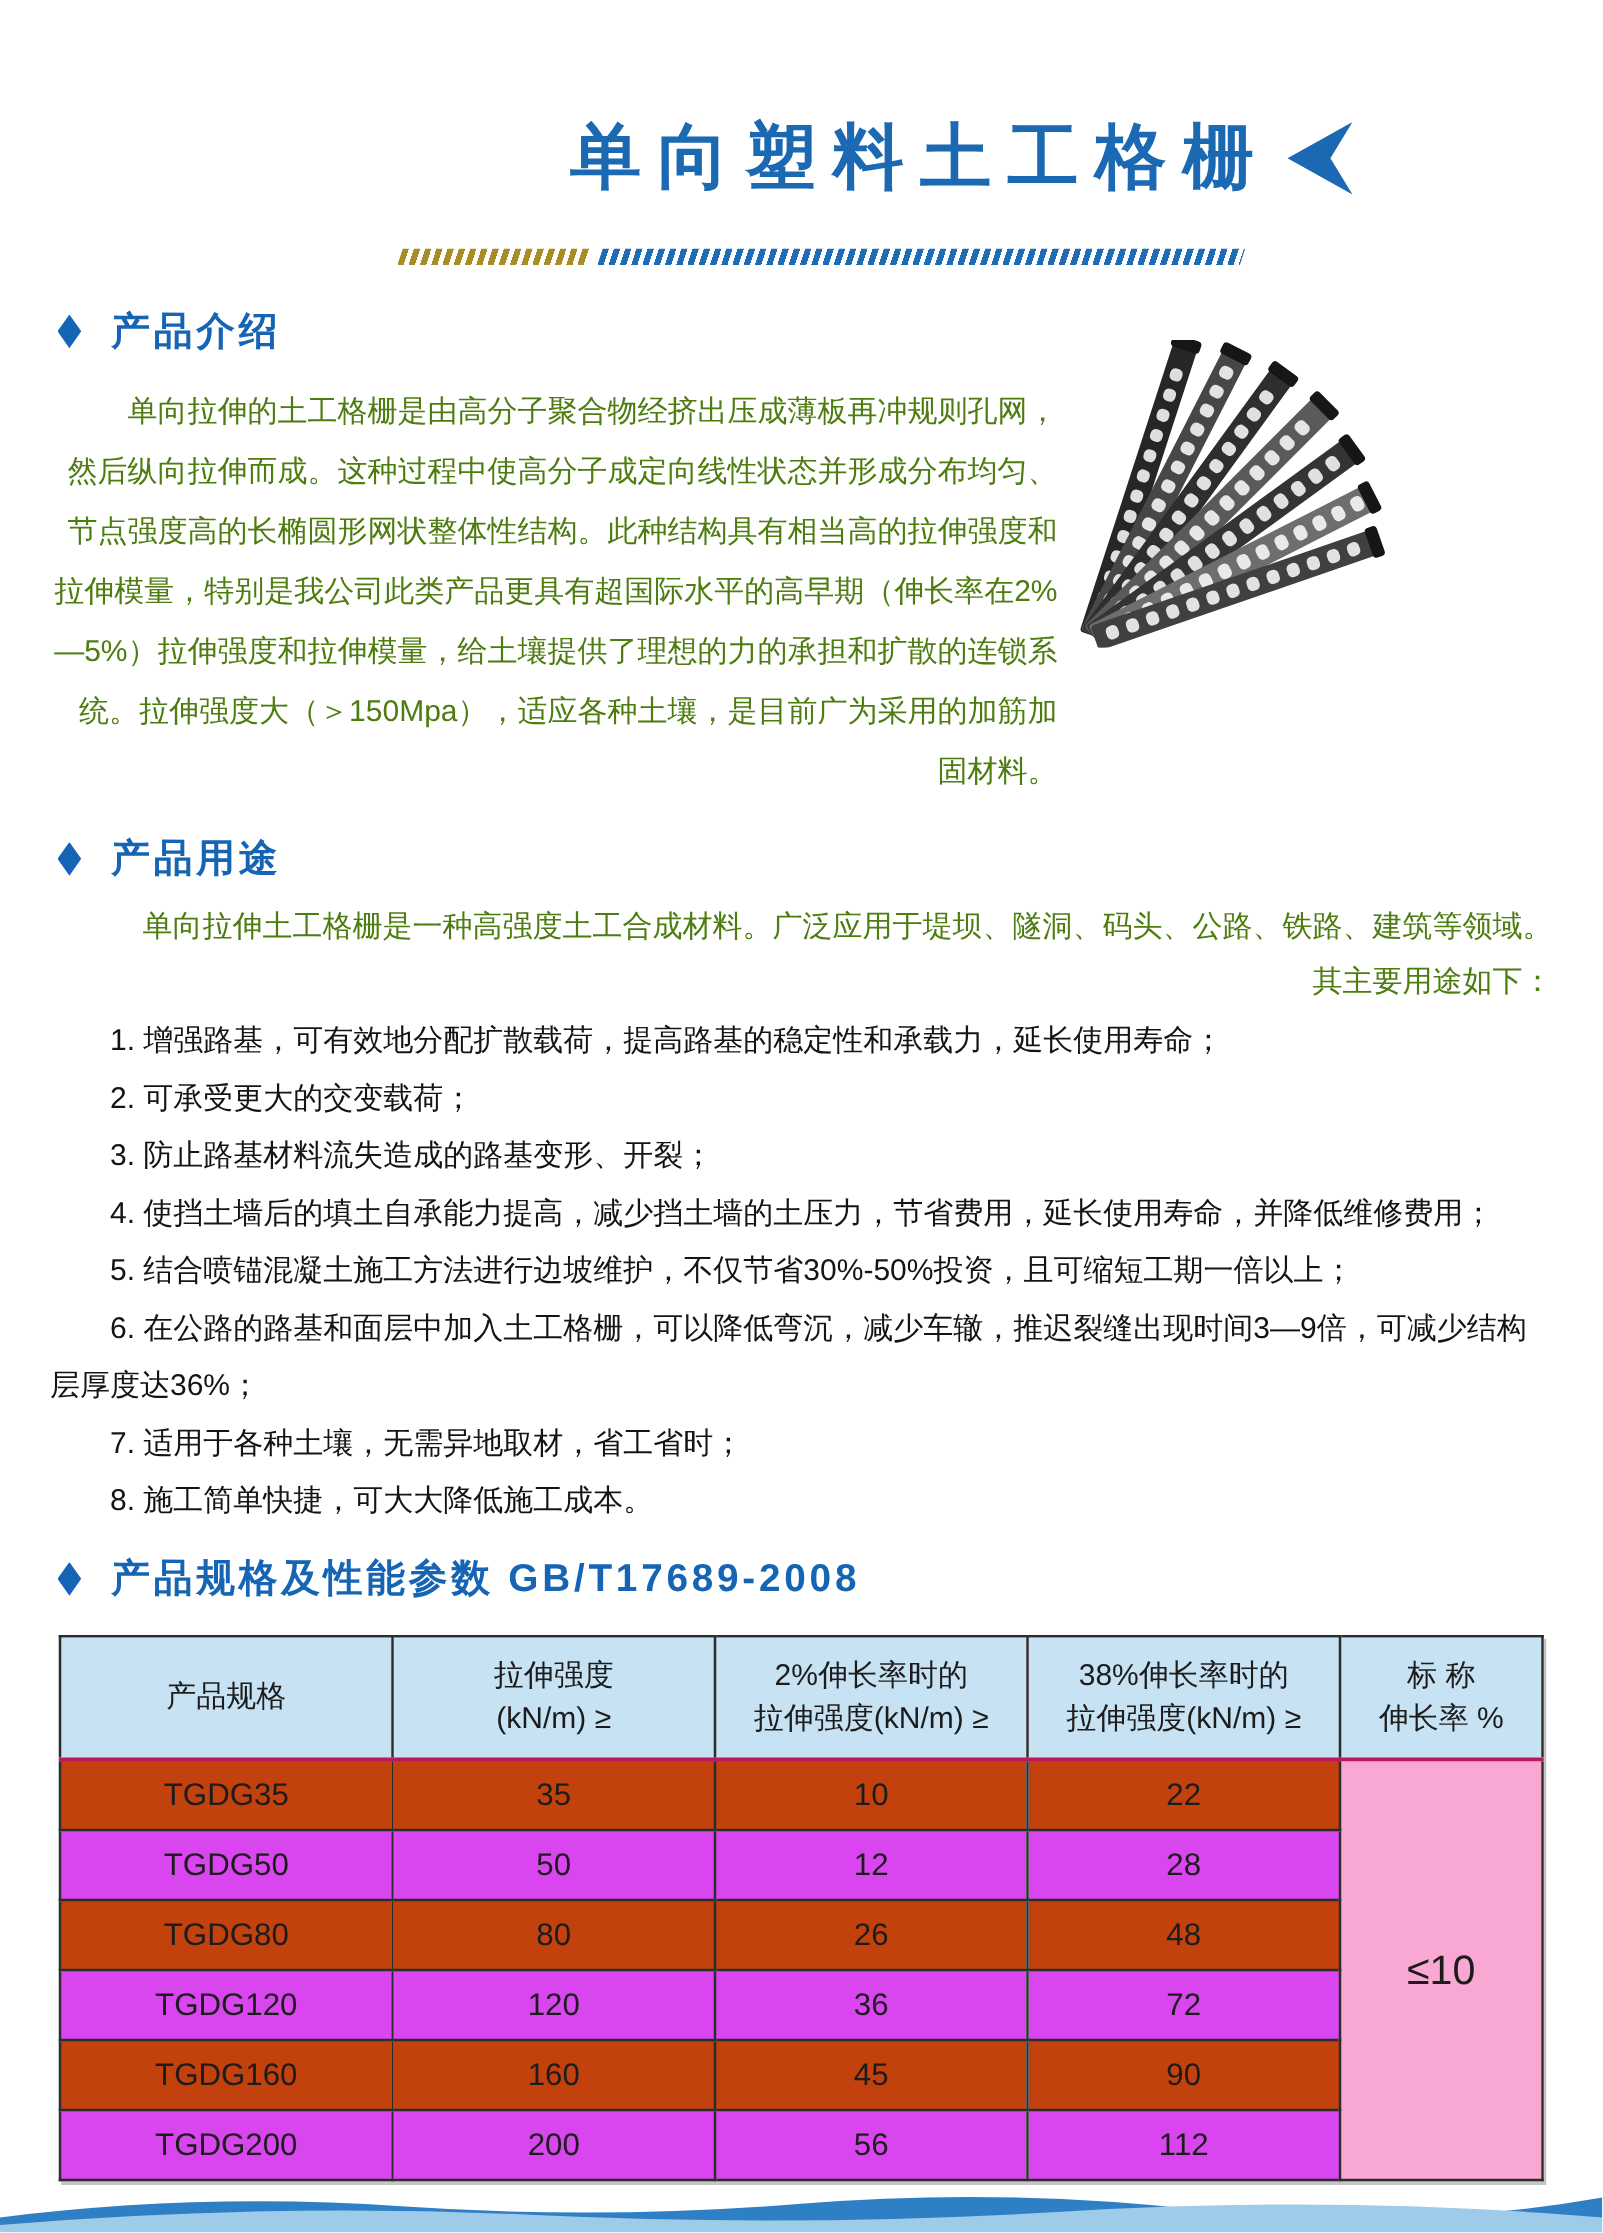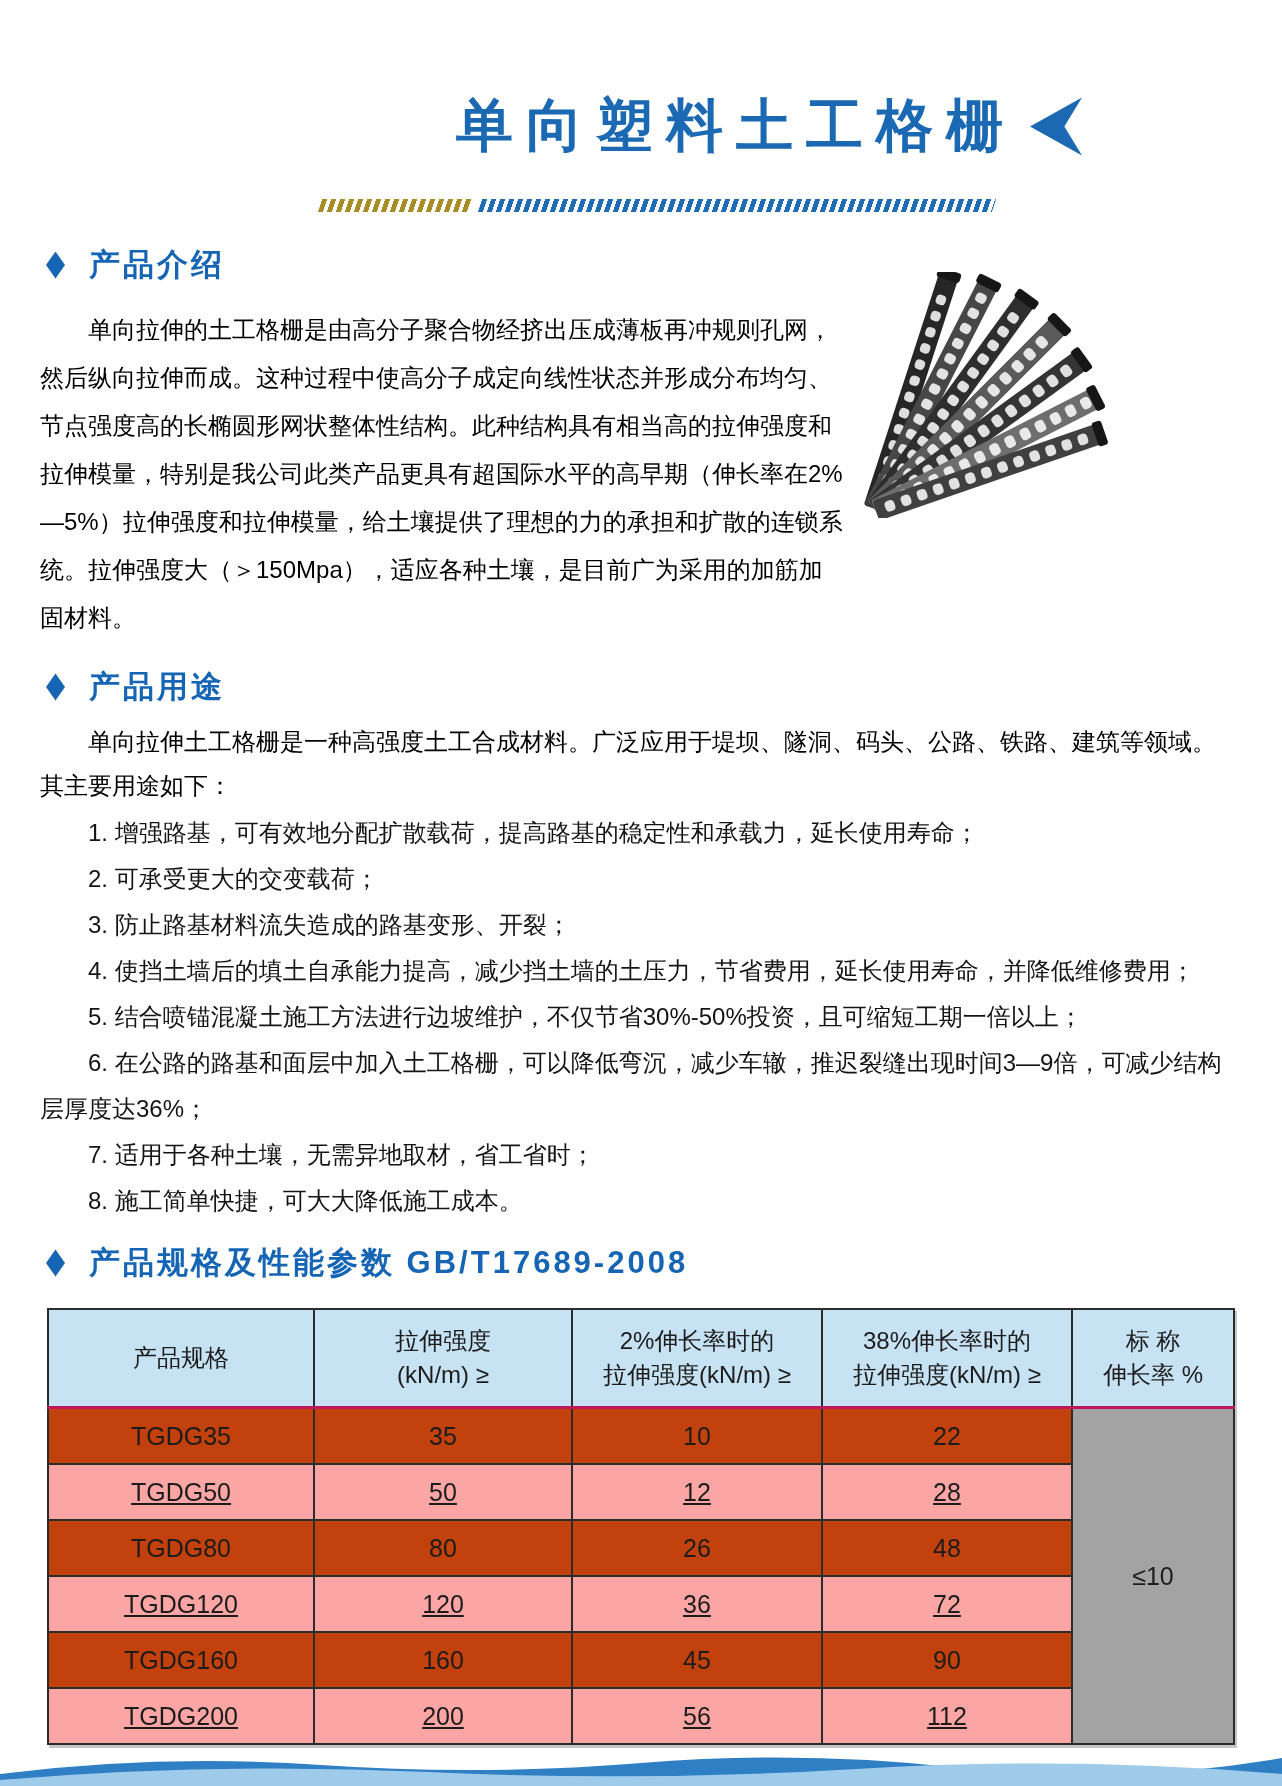--- a/index.html
+++ b/index.html
@@ -39,21 +39,21 @@
   
   .sec-head{display:flex;align-items:center;gap:24px;padding-left:46px;}
   .sec-head.mt1{margin-top:32px;}
   .sec-head.mt2{margin-top:24px;}
   .sec-head.mt3{margin-top:18px;}
   .diamond{width:19px;height:27px;flex:0 0 auto;background:#1565b4;
     clip-path:polygon(50% 0,100% 50%,50% 100%,0 50%);}
   .sec-title{margin:0;font-size:31px;font-weight:bold;color:#1565b4;letter-spacing:3px;}
   
   .intro-wrap{position:relative;margin-top:20px;padding-left:40px;}
-  .body{font-size:24px;line-height:48px;color:#000000;margin:0;}
+  .body{font-size:24px;line-height:48px;color:#4d7c0f;margin:0;text-align:right;}
   .intro-text{width:806px;text-indent:2em;}
   .photo{position:absolute;top:-34px;right:146px;width:292px;height:246px;}
   
   .uses-intro{margin:12px 40px 0 40px;font-size:24px;line-height:44px;text-indent:2em;}
   .uses-list{margin:2px 40px 0 40px;}
   .uses-list p{margin:0;font-size:24px;line-height:46px;text-indent:2em;color:#141414;}
   
   .spec-table{
     border-collapse:collapse;table-layout:fixed;
     width:1186px;margin:24px auto 0 auto;
@@ -61,22 +61,22 @@
   }
   .spec-table th,.spec-table td{
     border:2px solid #2c2c2c;text-align:center;vertical-align:middle;
     padding:0;color:#1c1c1c;overflow:hidden;
   }
   .spec-table thead th{
     background:#c6e2f3;height:96px;font-size:24px;font-weight:normal;line-height:34px;
   }
   .spec-table thead tr{border-bottom:3px solid #be185d;}
   .spec-table tbody td{height:54px;font-size:25px;background:#c2410c;}
-  .spec-table tr.alt td{background:#fca5a5;text-decoration:underline;}
-  .spec-table td.merged{background:#a3a3a3;font-size:25px;}
+  .spec-table tr.alt td{background:#d946ef;}
+  .spec-table td.merged{background:#f9a8d4;font-size:33px;}
   
   .footer-wave{position:absolute;left:0;bottom:0;width:1282px;height:38px;}
 </style>
 </head>
 <body>
 
 <div class="page">
 
   <div class="title-row">
     <h1 class="page-title">单向塑料土工格栅</h1>

